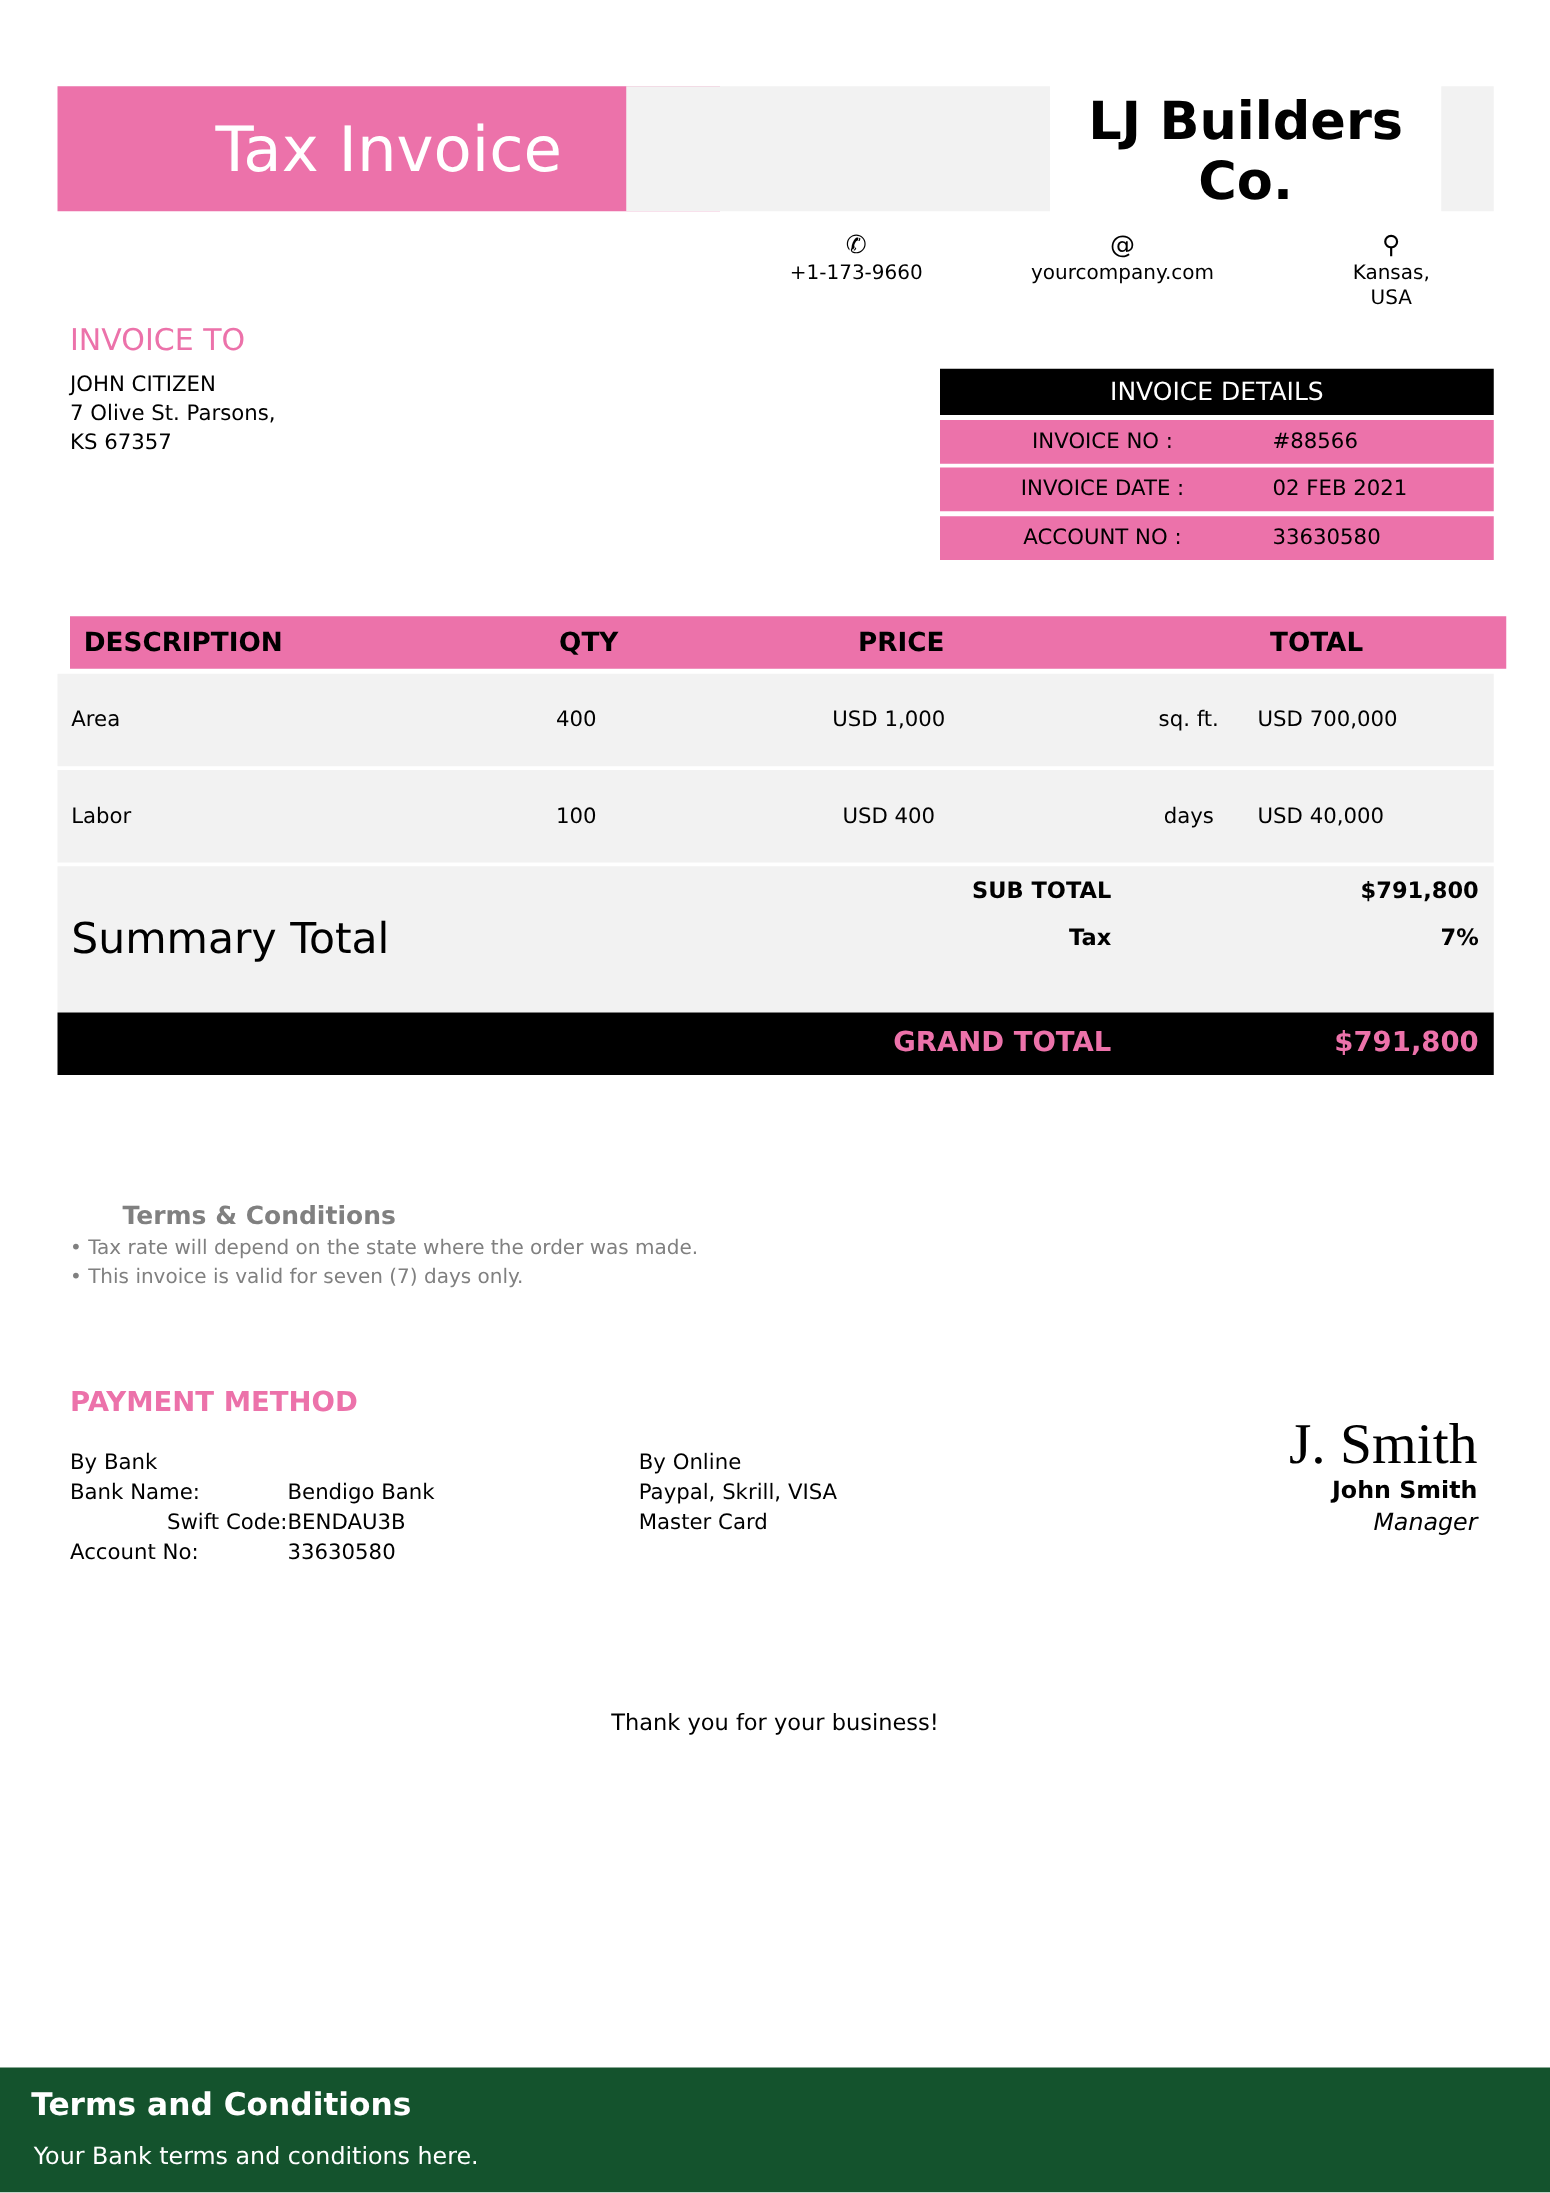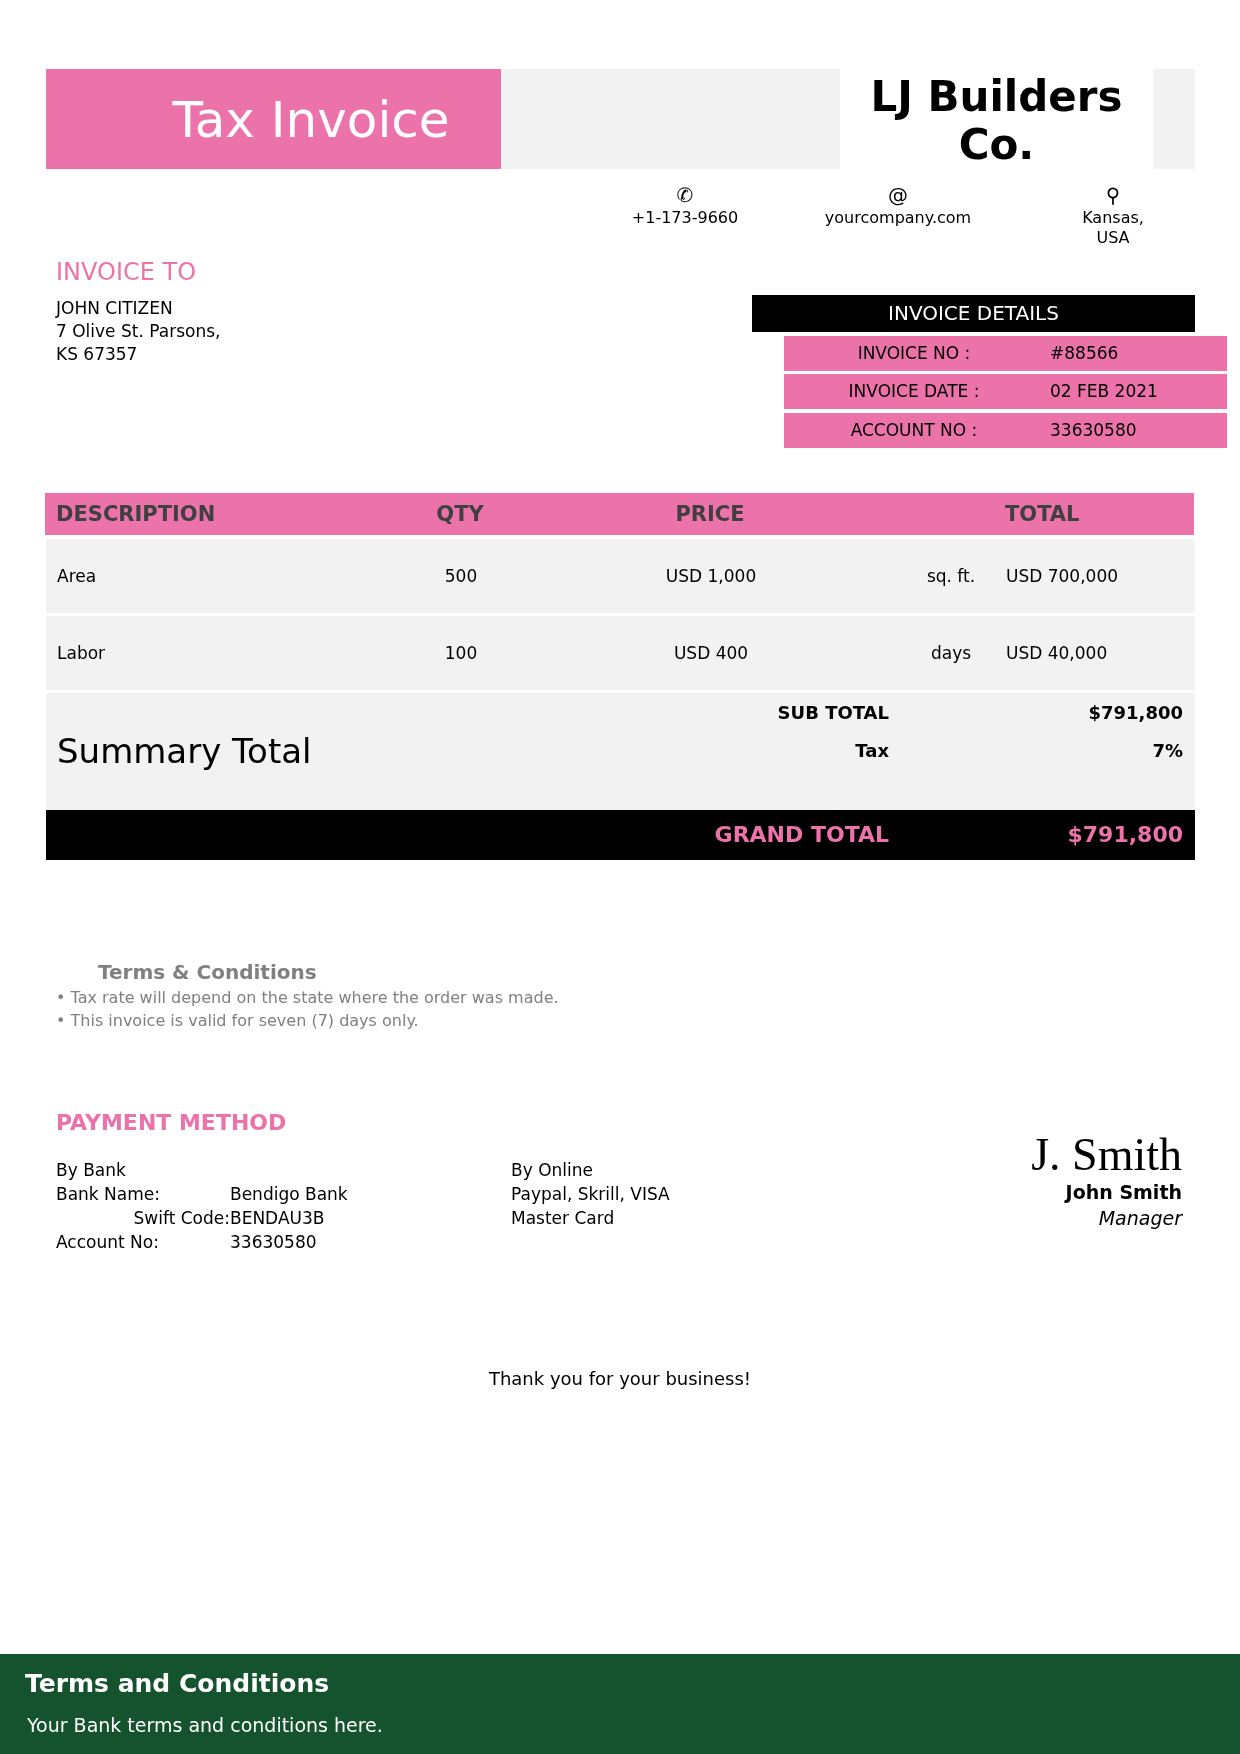--- a/index.html
+++ b/index.html
@@ -21,26 +21,26 @@
 
   .contact { top:182px; text-align:center; font-size:16px; line-height:20px; }
   .contact .ico { display:block; font-size:20px; height:26px; line-height:26px; }
 
   
   .inv-to-label { left:56px; top:258px; font-size:24px; color:#ec72aa; }
   .inv-to-lines { left:56px; top:297px; font-size:17px; line-height:23px; }
 
   
   .det-head { left:752px; top:295px; width:443px; height:37px; background:#000; color:#fff; text-align:center; font-size:20px; line-height:37px; }
-  .det-row { left:784px; width:443px; height:35px; font-size:17px; line-height:35px; }
+  .det-row { left:752px; width:443px; height:35px; font-size:17px; line-height:35px; }
   .det-row .k { position:absolute; left:0; width:260px; text-align:center; }
   .det-row .v { position:absolute; left:266px; }
 
   
-  .th { left:45px; top:493px; width:1149px; height:42px; color:#404040; font-weight:bold; font-size:21px; line-height:42px; }
+  .th { left:56px; top:493px; width:1149px; height:42px; color:#000000; font-weight:bold; font-size:21px; line-height:42px; }
   .th span, .tr span { position:absolute; }
   .tr { left:46px; width:1149px; height:74px; font-size:17px; line-height:74px; }
   .c-desc { left:11px; }
   .c-qty { left:400px; width:230px; text-align:center; margin-left:-100px; }
   .c-price { left:610px; width:330px; text-align:center; margin-left:-110px; }
   .c-unit { left:870px; width:170px; text-align:center; margin-left:-50px; }
   .c-total { left:1000px; width:207px; margin-left:-40px; }
 
   .summary { left:46px; top:693px; width:1149px; height:117px; }
   .summary .label { position:absolute; left:11px; top:38px; font-size:34px; }
@@ -115,21 +115,21 @@
 </div>
 
 <div class="abs th pink">
   <span class="c-desc">DESCRIPTION</span>
   <span class="c-qty">QTY</span>
   <span class="c-price">PRICE</span>
   <span class="c-total">TOTAL</span>
 </div>
 <div class="abs tr gray" style="top:539px;">
   <span class="c-desc">Area</span>
-  <span class="c-qty">500</span>
+  <span class="c-qty">400</span>
   <span class="c-price">USD 1,000</span>
   <span class="c-unit">sq. ft.</span>
   <span class="c-total">USD 700,000</span>
 </div>
 <div class="abs tr gray" style="top:616px;">
   <span class="c-desc">Labor</span>
   <span class="c-qty">100</span>
   <span class="c-price">USD 400</span>
   <span class="c-unit">days</span>
   <span class="c-total">USD 40,000</span>

